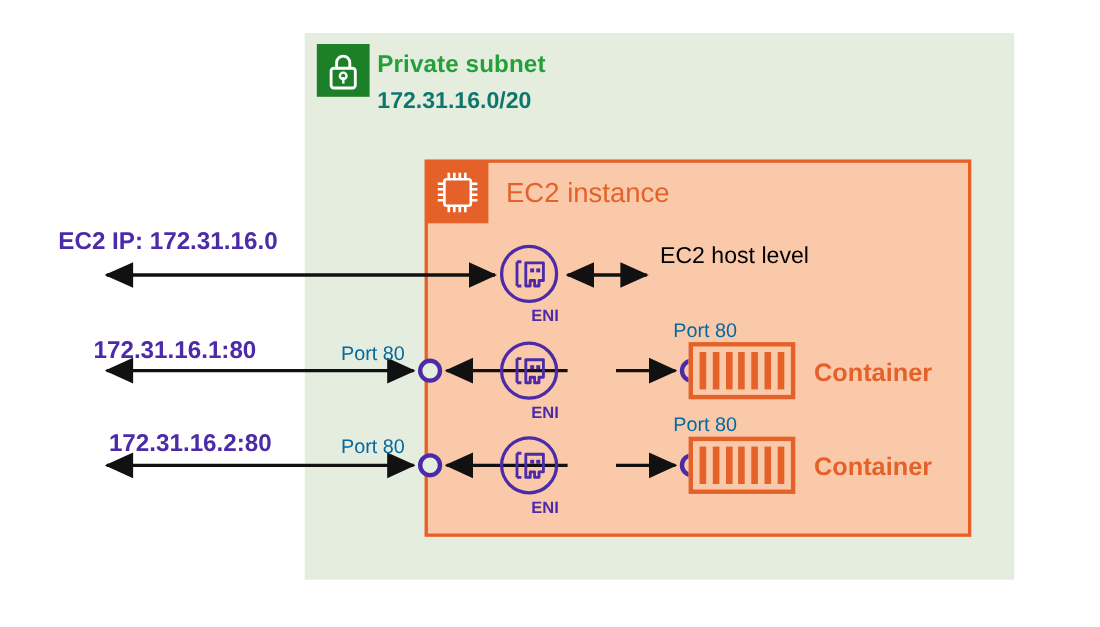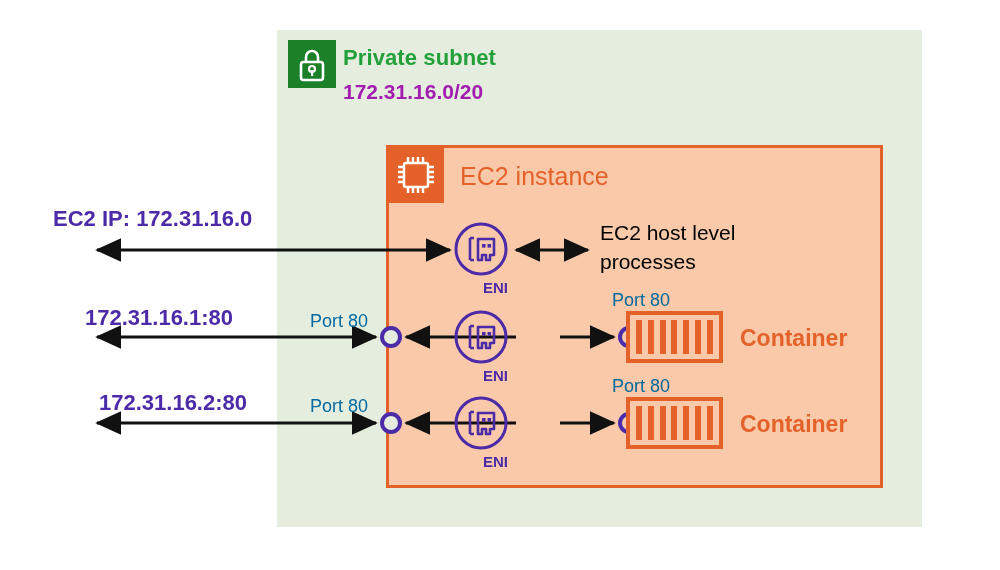--- a/index.html
+++ b/index.html
@@ -42,21 +42,21 @@
     top: 45px;
     color: #23a03a;
     font-size: 22px;
     font-weight: bold;
     letter-spacing: .1px;
     white-space: nowrap;
   }
   #subnet-cidr {
     left: 343px;
     top: 80px;
-    color: #a21caf;
+    color: #0f766e;
     font-size: 21px;
     font-weight: bold;
     white-space: nowrap;
   }
 
   
   #ec2-box {
     left: 386px;
     top: 145px;
     width: 497px;
@@ -305,16 +305,15 @@
       <span class="bar"></span>
     <span class="bar"></span>
       <span class="bar"></span>
       <span class="bar"></span>
     <span class="bar"></span>
   </div>
   <div class="abs container-label" id="container-label-2">Container</div>
 
   <div class="abs" id="host-proc">
     <div>EC2 host level</div>
-    <div>processes</div>
   </div>
 
 </div>
 
 </body></html>

